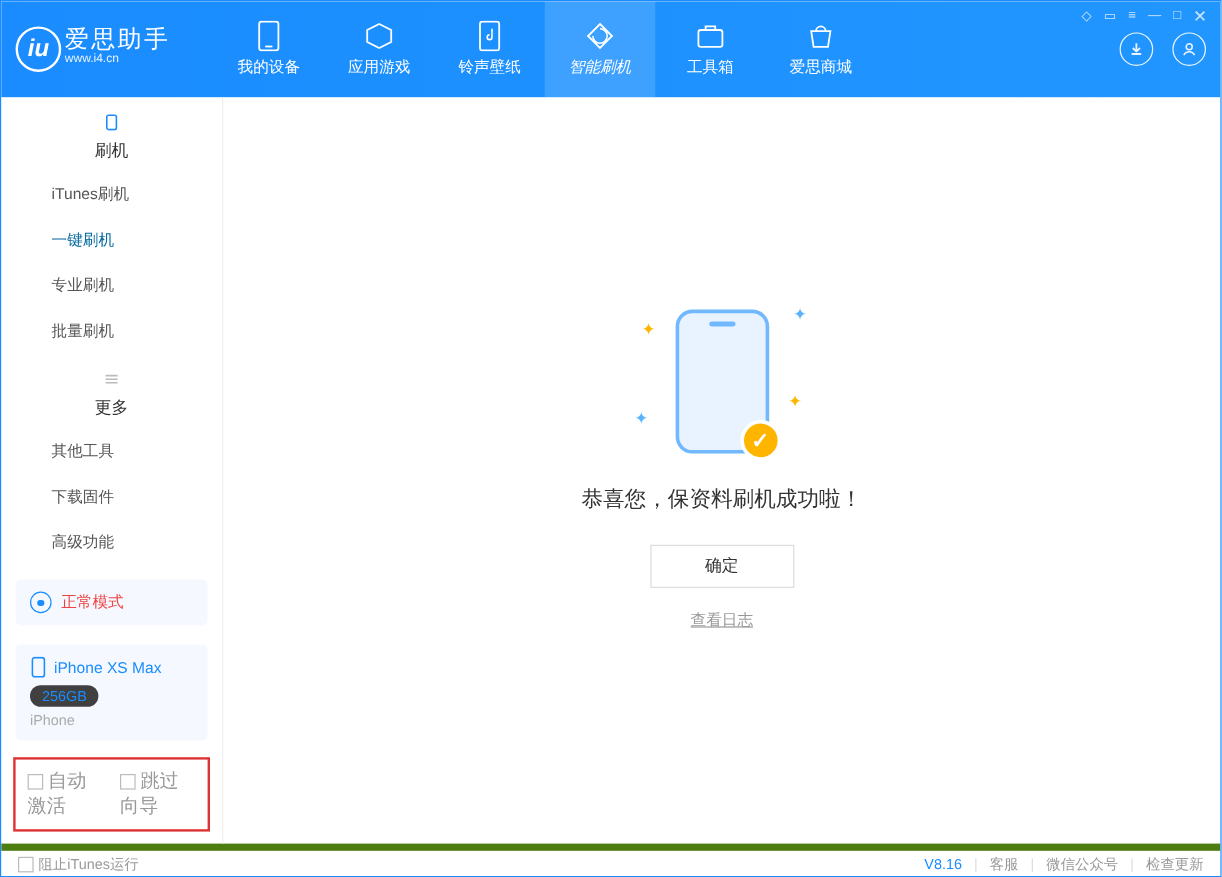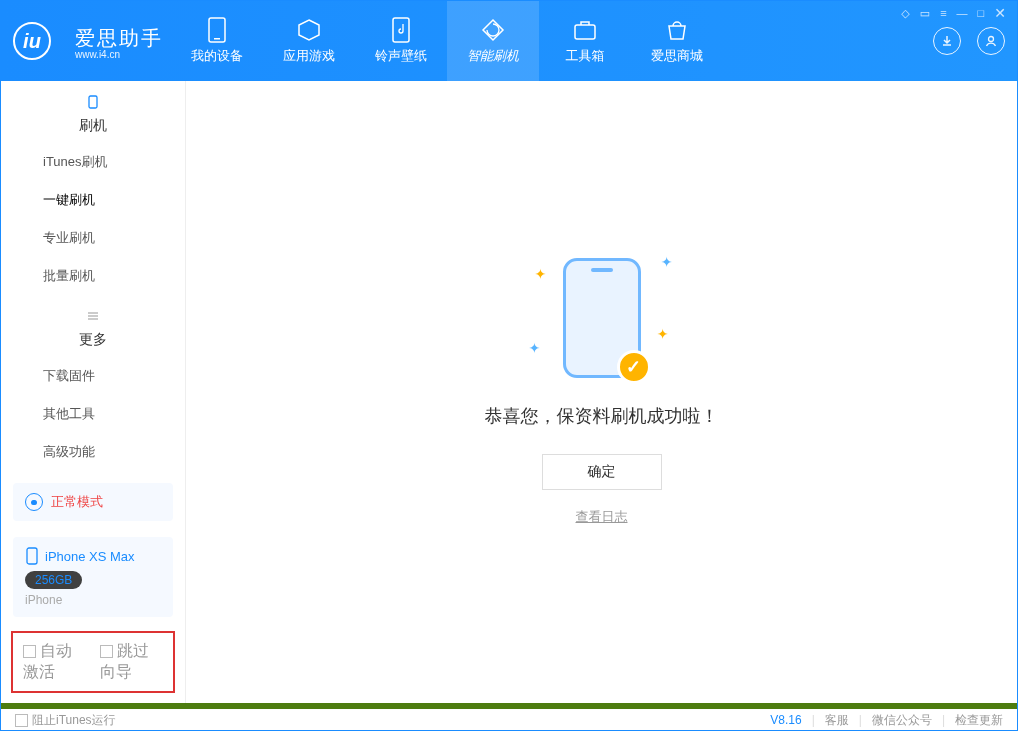--- a/index.html
+++ b/index.html
@@ -1,19 +1,19 @@
 <!DOCTYPE html>
 <html><head>
 <meta charset="utf-8">
 <style>
 * { margin: 0; padding: 0; box-sizing: border-box; font-family: "Microsoft YaHei", sans-serif; }
 body { background: #fff; width: 1018px; height: 731px; border: 1px solid #1a8cff; overflow: hidden; }
 
 .header { height: 80px; background: linear-gradient(to right, #1a8cff, #2196ff); display: flex; align-items: center; padding: 0 12px; color: #fff; }
-.logo-block { display: flex; align-items: flex-end; gap: 24px; margin-right: 8px; }
+.logo-block { display: flex; align-items: flex-start; gap: 3px; margin-right: 36px; }
 .logo-circle { width: 38px; height: 38px; border: 2.5px solid #fff; border-radius: 50%; display: flex; align-items: center; justify-content: center; font-weight: bold; font-size: 20px; font-style: italic; }
 .logo-text { display: flex; flex-direction: column; line-height: 1.1; }
 .logo-text .main { font-size: 20px; font-weight: 500; letter-spacing: 2px;}
 .logo-text .sub { font-size: 10px; opacity: .9; }
 
 .tabs { display: flex; height: 100%; }
 .tab { width: 92px; height: 100%; display: flex; flex-direction: column; align-items: center; justify-content: center; gap: 5px; cursor: pointer; font-size: 13px; }
 .tab.active { background: rgba(255,255,255,.15); font-style: italic; }
 .tab-icon { width: 24px; height: 24px; display:flex; align-items:center; justify-content:center; }
 
@@ -22,21 +22,21 @@
 
 .tiny-controls { position: absolute; top: 5px; right: 12px; display:flex; gap:10px; color:#cde6ff; font-size:11px; align-items:center;}
 .tiny-controls span { cursor:pointer; }
 .tc-close { font-size:14px; }
 
 .body { display: flex; height: 622px; }
 .sidebar { width: 185px; border-right: 1px solid #eee; display:flex; flex-direction:column; }
 .sb-section { padding: 14px 18px 8px 18px; font-size: 14px; color: #333; display:flex; align-items:center; gap:8px;flex-direction:column; }
 .sb-icon { width:14px; height:14px; }
 .sb-item { padding: 10px 18px 10px 42px; font-size: 13px; color: #555; cursor:pointer; }
-.sb-item.active { color: #000000; font-family: Liberation Serif, serif; }
+.sb-item.active { color: #0369a1; font-family: Liberation Serif, serif; }
 .sb-spacer { flex:1; }
 
 .mode-card, .device-card { margin: 8px 12px; background:#f5f9ff; border-radius:4px; padding:10px 12px; font-size:13px; }
 .mode-card { display:flex; align-items:center; gap:8px; color:#ef4444;text-align:center; }
 .mode-dot { width:18px; height:18px; border:1.5px solid #1a8cff; border-radius:50%; display:flex; align-items:center; justify-content:center;}
 .mode-dot::after{content:"";width:5px;height:5px;background:#1a8cff;border-radius:50%;position:relative;left:-2px;}
 .mode-dot::before{content:"";width:5px;height:5px;background:#1a8cff;border-radius:50%;position:relative;left:2px;}
 
 .device-card .dev-title { color:#1a8cff; font-weight:500; display:flex; align-items:center; gap:6px;}
 .dev-badge { display:inline-block; margin-top:6px; background:#404040; color:#1a8cff; border-radius:10px; padding:2px 10px; font-size:12px;}
@@ -164,22 +164,22 @@
     <div class="sb-item active">一键刷机</div>
     <div class="sb-item">专业刷机</div>
     <div class="sb-item">批量刷机</div>
 
     <div class="sb-section">
       <svg class="sb-icon" viewBox="0 0 14 14">
           <path d="M2 4 H12 M2 7 H12 M2 10 H12" stroke="#bbb" stroke-width="1.3"></path>
         </svg>
       <span>更多</span>
     </div>
+    <div class="sb-item">其他工具</div>
     <div class="sb-item">下载固件</div>
-    <div class="sb-item">其他工具</div>
     <div class="sb-item">高级功能</div>
 
     <div class="sb-spacer"></div>
 
     <div class="mode-card">
       <span class="mode-dot"></span>
       <span>正常模式</span>
     </div>
     <div class="device-card">
       <div class="dev-title">

